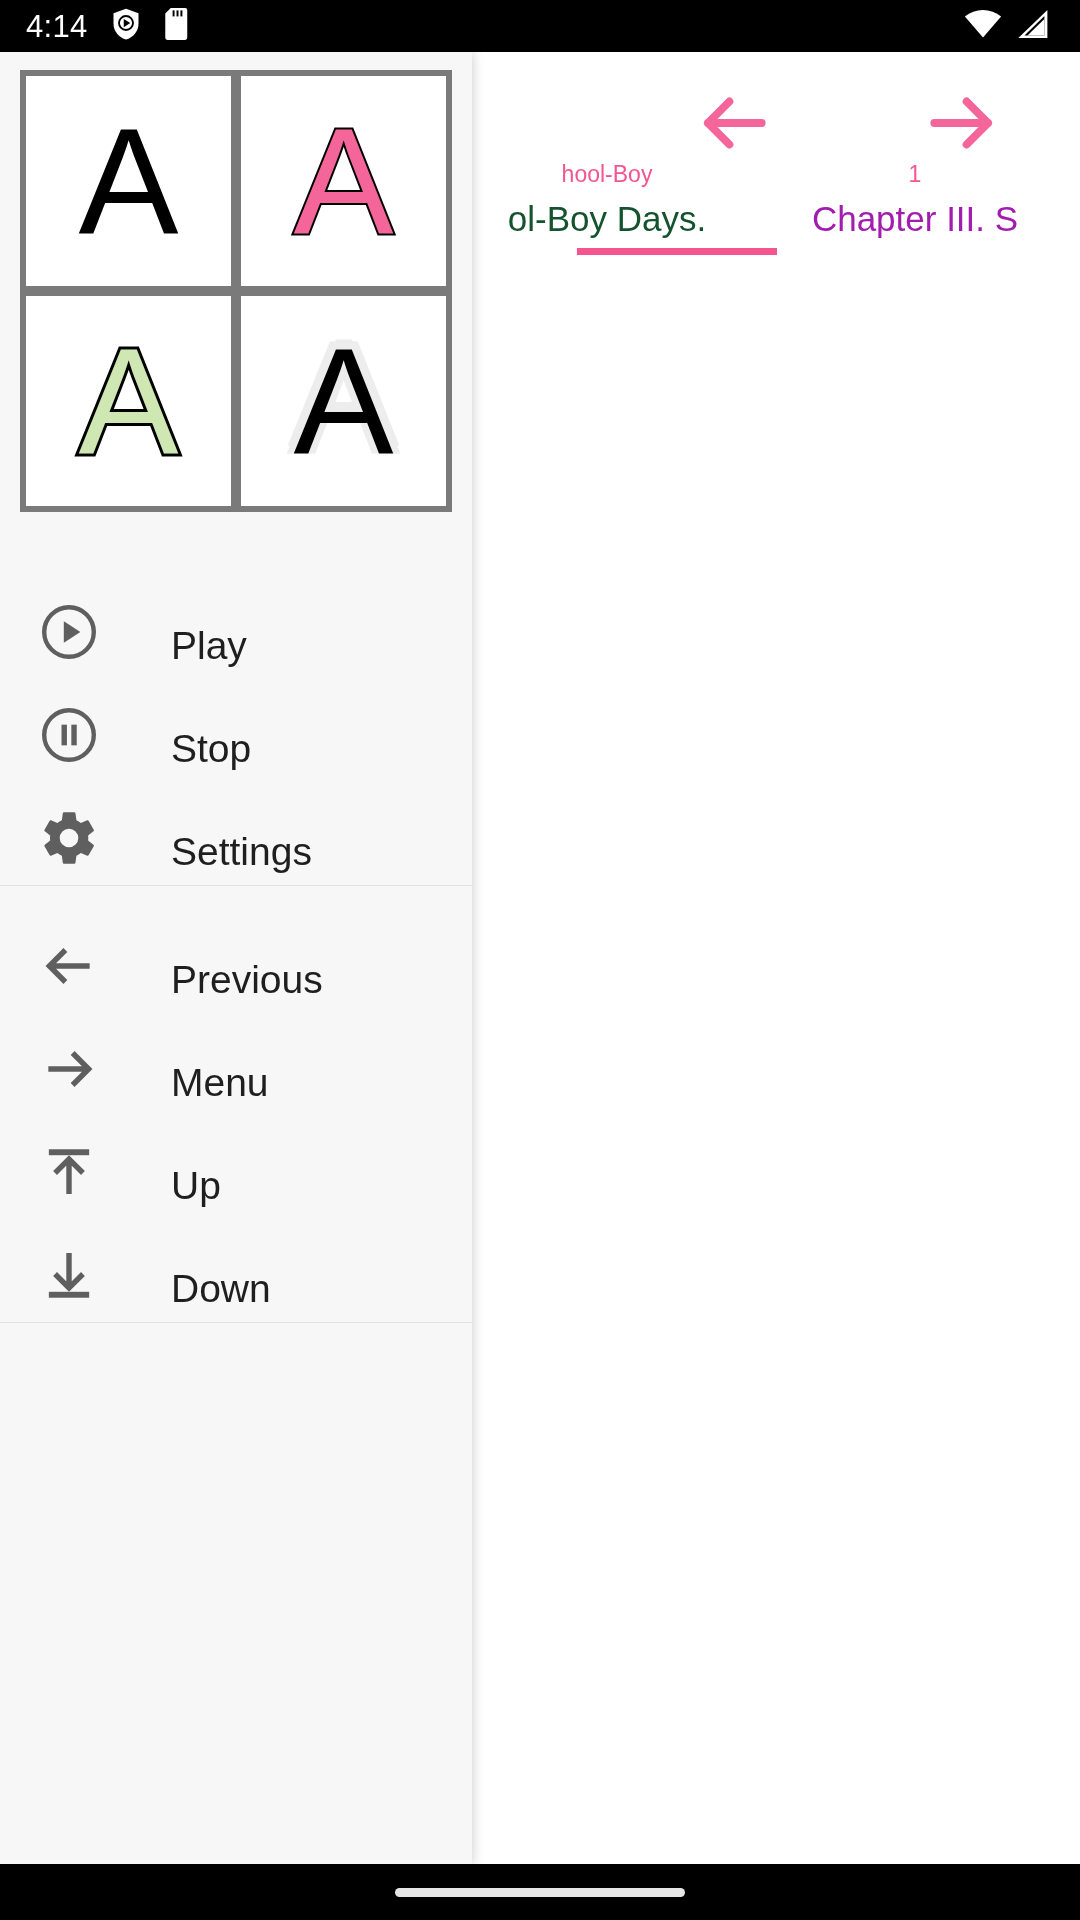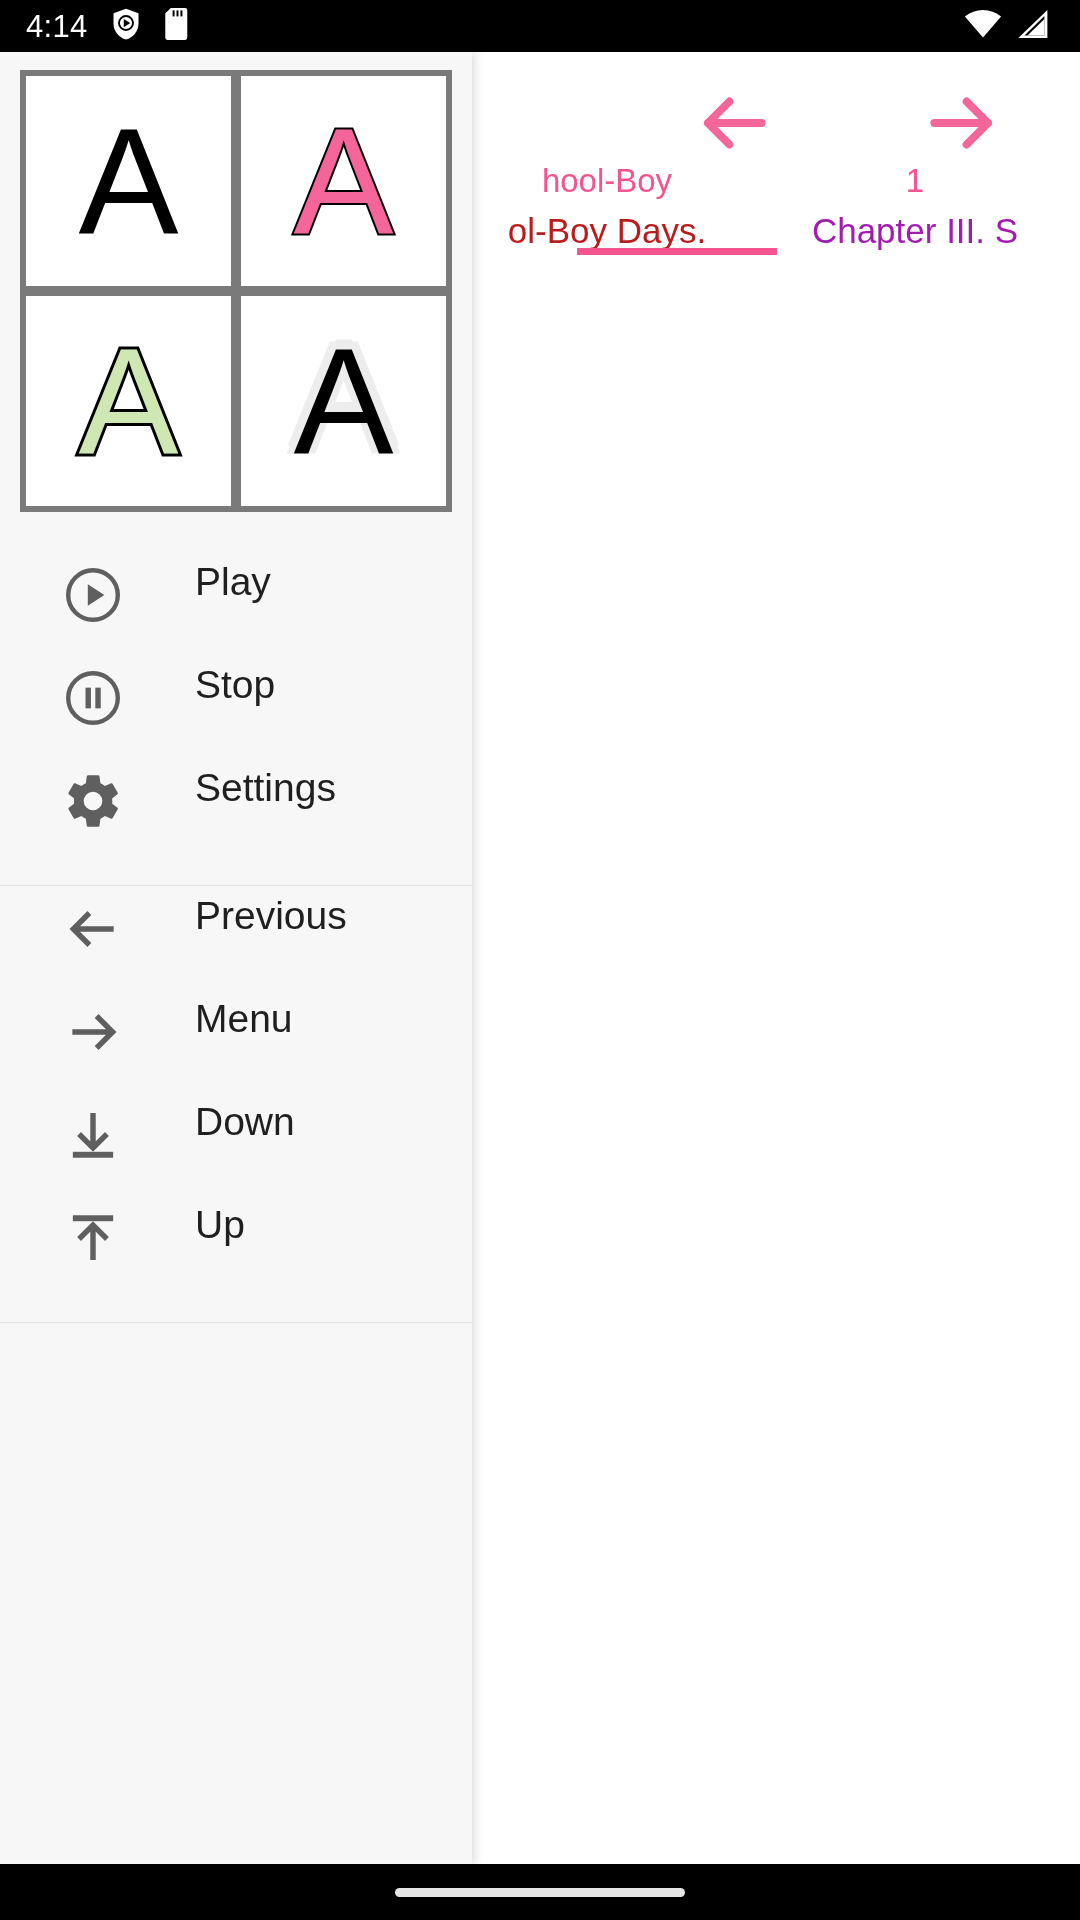--- a/index.html
+++ b/index.html
@@ -81,35 +81,35 @@
 
   .tab-col {
     position: absolute;
     top: 108px;
     text-align: center;
   }
   #tab-current { left: 452px; width: 310px; }
   #tab-next { left: 760px; width: 310px; }
 
   .tab-num {
-    font-size: 33px;
+    font-size: 23px;
     color: #f4558f;
     line-height: 1.25;
     white-space: nowrap;
     overflow: hidden;
   }
   .tab-num.dim { color: #f4558f; }
   .tab-title {
     font-size: 35px;
     line-height: 1.3;
     white-space: nowrap;
     overflow: hidden;
     margin-top: 7px;
   }
-  #tab-current .tab-title { color: #b91c1c; }
+  #tab-current .tab-title { color: #14532d; }
   #tab-next .tab-title  { color: #a21caf; }
   #tab-underline {
     position: absolute;
     left: 577px;
     top: 196px;
     width: 200px;
     height: 7px;
     background: #f4558f;
   }
 
@@ -186,25 +186,24 @@
     width: 472px;
   }
   .menu-section { padding: 10px 0 14px 0; }
   .menu-divider {
     height: 1px;
     background: #e2e2e2;
     margin: 0;
   }
   .menu-item {
     display: flex;
-    align-items: flex-start;
+    align-items: flex-end;
     height: 103px;
     padding-left: 36px;
     box-sizing: border-box;
-    margin-left: 24px;
   }
   .menu-icon {
     width: 66px;
     height: 66px;
     flex: 0 0 66px;
     display: flex;
     align-items: center;
     justify-content: center;
   }
   .menu-label {
@@ -350,35 +349,35 @@
             <svg width="62" height="62" viewBox="0 0 24 24">
               <path d="M4 12 H19.5 M13.4 5.8 L19.6 12 L13.4 18.2" fill="none" stroke="#5f5f5f" stroke-width="2.1" stroke-linecap="butt" stroke-linejoin="miter"></path>
             </svg>
           </span>
           <span class="menu-label">Menu</span>
         </div>
 
         <div class="menu-item">
           <span class="menu-icon">
             <svg width="62" height="62" viewBox="0 0 24 24">
+              <rect x="4.2" y="3.2" width="15.6" height="2.3" fill="#5f5f5f"></rect>
+              <path d="M12 20.5 V8.2 M6.6 12.4 L12 7 L17.4 12.4" fill="none" stroke="#5f5f5f" stroke-width="2.1" stroke-linecap="butt" stroke-linejoin="miter"></path>
+            </svg>
+          </span>
+          <span class="menu-label">Up</span>
+        </div>
+
+        <div class="menu-item">
+          <span class="menu-icon">
+            <svg width="62" height="62" viewBox="0 0 24 24">
               <path d="M12 3.5 V15.8 M6.6 11.6 L12 17 L17.4 11.6" fill="none" stroke="#5f5f5f" stroke-width="2.1" stroke-linecap="butt" stroke-linejoin="miter"></path>
               <rect x="4.2" y="18.5" width="15.6" height="2.3" fill="#5f5f5f"></rect>
             </svg>
           </span>
           <span class="menu-label">Down</span>
-        </div>
-
-        <div class="menu-item">
-          <span class="menu-icon">
-            <svg width="62" height="62" viewBox="0 0 24 24">
-              <rect x="4.2" y="3.2" width="15.6" height="2.3" fill="#5f5f5f"></rect>
-              <path d="M12 20.5 V8.2 M6.6 12.4 L12 7 L17.4 12.4" fill="none" stroke="#5f5f5f" stroke-width="2.1" stroke-linecap="butt" stroke-linejoin="miter"></path>
-            </svg>
-          </span>
-          <span class="menu-label">Up</span>
         </div>
       </div>
 
       <div class="menu-divider"></div>
 
       <div class="menu-section">
 
 
       </div>
 

